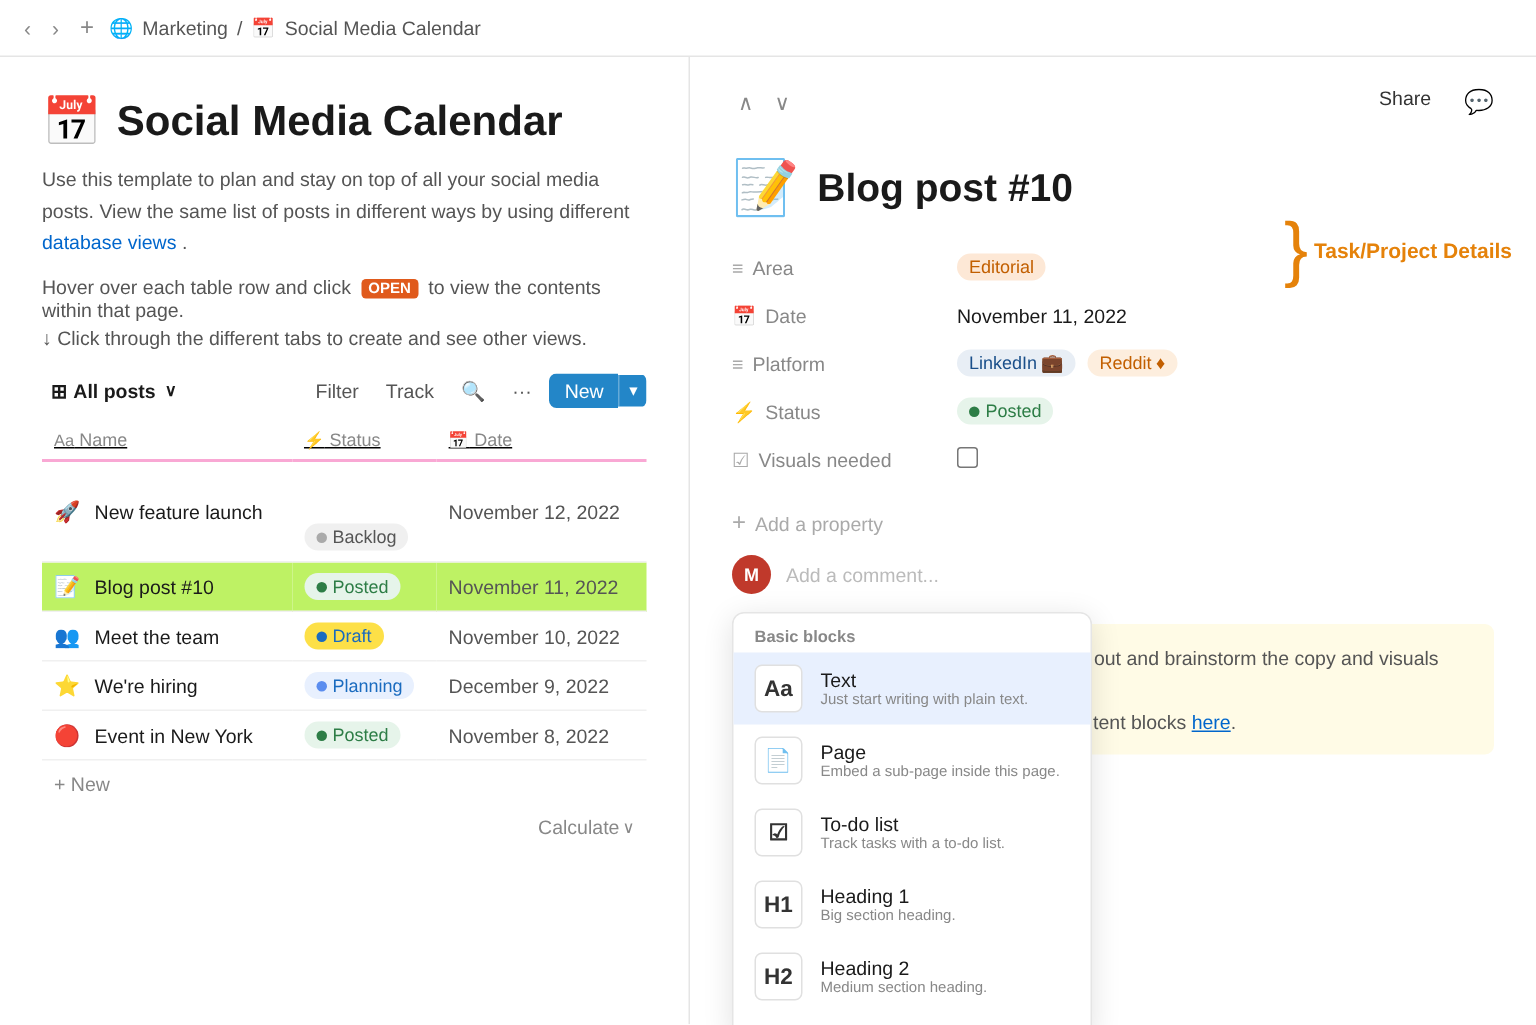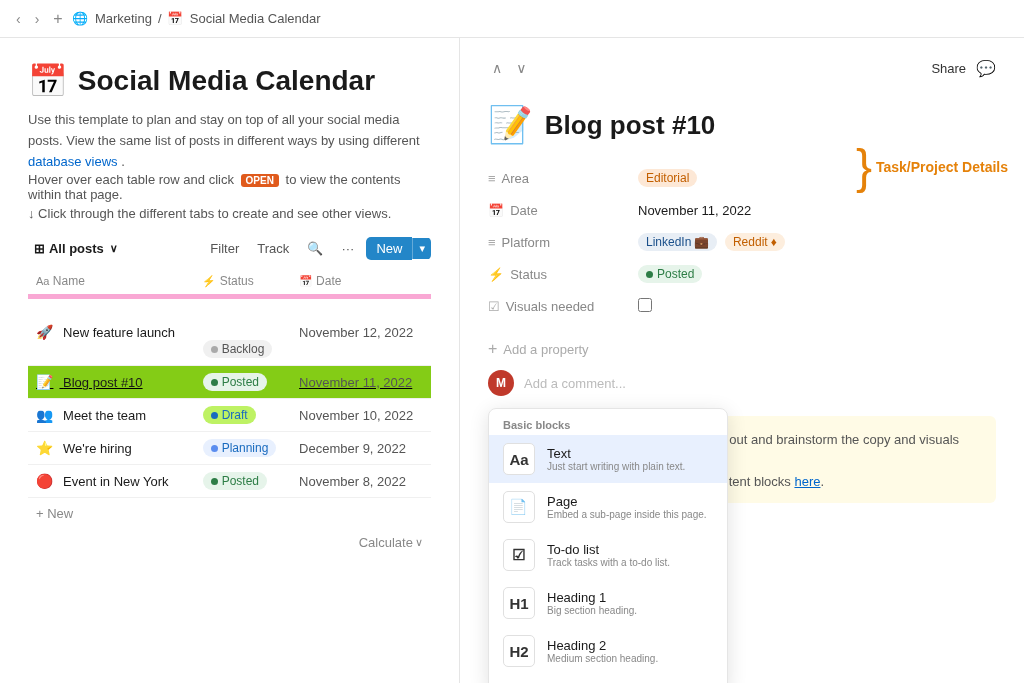--- a/index.html
+++ b/index.html
@@ -12,51 +12,51 @@
     .topbar-left .add-btn { background: none; border: none; cursor: pointer; color: #888; font-size: 16px; padding: 2px 4px; }
 
     
     .main-layout { display: flex; flex: 1; overflow: hidden; }
 
     
     .left-panel { width: 460px; border-right: 1px solid #e5e5e5; overflow-y: auto; padding: 24px 28px; }
     .page-title { display: flex; align-items: center; gap: 10px; margin-bottom: 10px; }
     .page-title-icon { font-size: 32px; }
     .page-title-text { font-size: 28px; font-weight: 700; color: #1a1a1a; }
-    .page-desc { font-size: 13px; color: #555; line-height: 1.6; }
+    .page-desc { font-size: 13px; color: #555; line-height: 1.6; margin-bottom: 12px; }
     .page-desc a { color: #0066cc; text-decoration: none; }
     .page-hint { font-size: 13px; color: #555; margin-bottom: 4px; }
     .page-hint2 { font-size: 13px; color: #555; margin-bottom: 16px; }
     .open-badge { display: inline-flex; align-items: center; background: #e05a1c; color: #fff; font-size: 10px; font-weight: 600; padding: 1px 5px; border-radius: 3px; margin: 0 3px; vertical-align: middle; }
 
     
     .db-toolbar { display: flex; align-items: center; justify-content: space-between; margin-bottom: 8px; }
     .db-view-btn { display: flex; align-items: center; gap: 4px; background: none; border: none; cursor: pointer; font-size: 13px; font-weight: 600; color: #1a1a1a; padding: 3px 6px; border-radius: 4px; }
     .db-actions { display: flex; align-items: center; gap: 6px; }
     .db-action-btn { background: none; border: none; cursor: pointer; font-size: 13px; color: #555; padding: 3px 6px; border-radius: 4px; }
     .new-btn { display: flex; align-items: center; gap: 0; border-radius: 5px; overflow: hidden; }
     .new-btn-main { background: #2386c8; color: #fff; border: none; cursor: pointer; font-size: 13px; font-weight: 500; padding: 4px 10px; }
     .new-btn-arrow { background: #2386c8; color: #fff; border: none; border-left: 1px solid rgba(255,255,255,0.3); cursor: pointer; font-size: 11px; padding: 4px 6px; }
 
     
     .db-table { width: 100%; border-collapse: collapse; font-size: 13px; }
-    .db-table thead tr { border-bottom: 5px solid #f9a8d4; }
+    .db-table thead tr { border-bottom: 2px solid #f9a8d4; text-decoration: underline; }
     .db-table th { text-align: left; padding: 6px 8px; font-weight: 400; color: #888; font-size: 12px; }
     .db-table tbody tr { border-bottom: 1px solid #f0f0f0; cursor: pointer; }
-    .db-table tbody tr.selected { background: #84cc16; text-decoration: underline; }
+    .db-table tbody tr.selected { background: #bef264; }
     .db-table td { padding: 7px 8px; vertical-align: middle; }
     .row-icon { font-size: 14px; margin-right: 6px; }
     .row-name { color: #1a1a1a; font-weight: 500; }
     .status-badge { display: inline-flex; align-items: center; gap: 4px; font-size: 12px; padding: 2px 8px; border-radius: 12px; font-weight: 500; }
     .status-dot { width: 7px; height: 7px; border-radius: 50%; display: inline-block; }
     .status-backlog { background: #f0f0f0; color: #555; margin-top: 34px; }
     .status-backlog .status-dot { background: #aaa; }
     .status-posted { background: #e6f4ea; color: #2d7d46; }
     .status-posted .status-dot { background: #2d7d46; }
-    .status-draft { background: #bef264; color: #1a6bbf; }
+    .status-draft { background: #fde047; color: #1a6bbf; }
     .status-draft .status-dot { background: #1a6bbf; }
     .status-planning { background: #e8f0fe; color: #1a6bbf; }
     .status-planning .status-dot { background: #5b8def; }
     .date-cell { color: #555; }
     .add-row { display: flex; align-items: center; gap: 6px; padding: 8px 8px; color: #888; font-size: 13px; cursor: pointer; }
     .calculate-row { display: flex; align-items: center; justify-content: flex-end; padding: 6px 8px; color: #888; font-size: 13px; cursor: pointer; }
 
     
     .right-panel { flex: 1; overflow-y: auto; padding: 20px 28px; position: relative; }
     .right-nav-btn { background: none; border: none; cursor: pointer; color: #888; font-size: 14px; padding: 2px 4px; }
@@ -240,21 +240,21 @@
       <span style="font-size:11px; margin-left:2px;">∨</span>
     </div>
   </div>
 
   <div class="right-panel">
     <div style="display:flex; align-items:center; justify-content:space-between; padding-bottom:8px;">
       <div style="display:flex; align-items:center; gap:6px;">
         <button class="right-nav-btn">∧</button>
         <button class="right-nav-btn">∨</button>
       </div>
-      <div style="display:flex; align-items:center; gap:10px;">
+      <div style="display:flex; align-items:flex-start; gap:22px;">
         <button class="share-btn2">Share</button>
         <span class="comment-icon2">💬</span>
       </div>
     </div>
 
     <div class="page-header">
       <span class="page-header-icon">📝</span>
       <span class="page-header-title">Blog post #10</span>
     </div>
 

